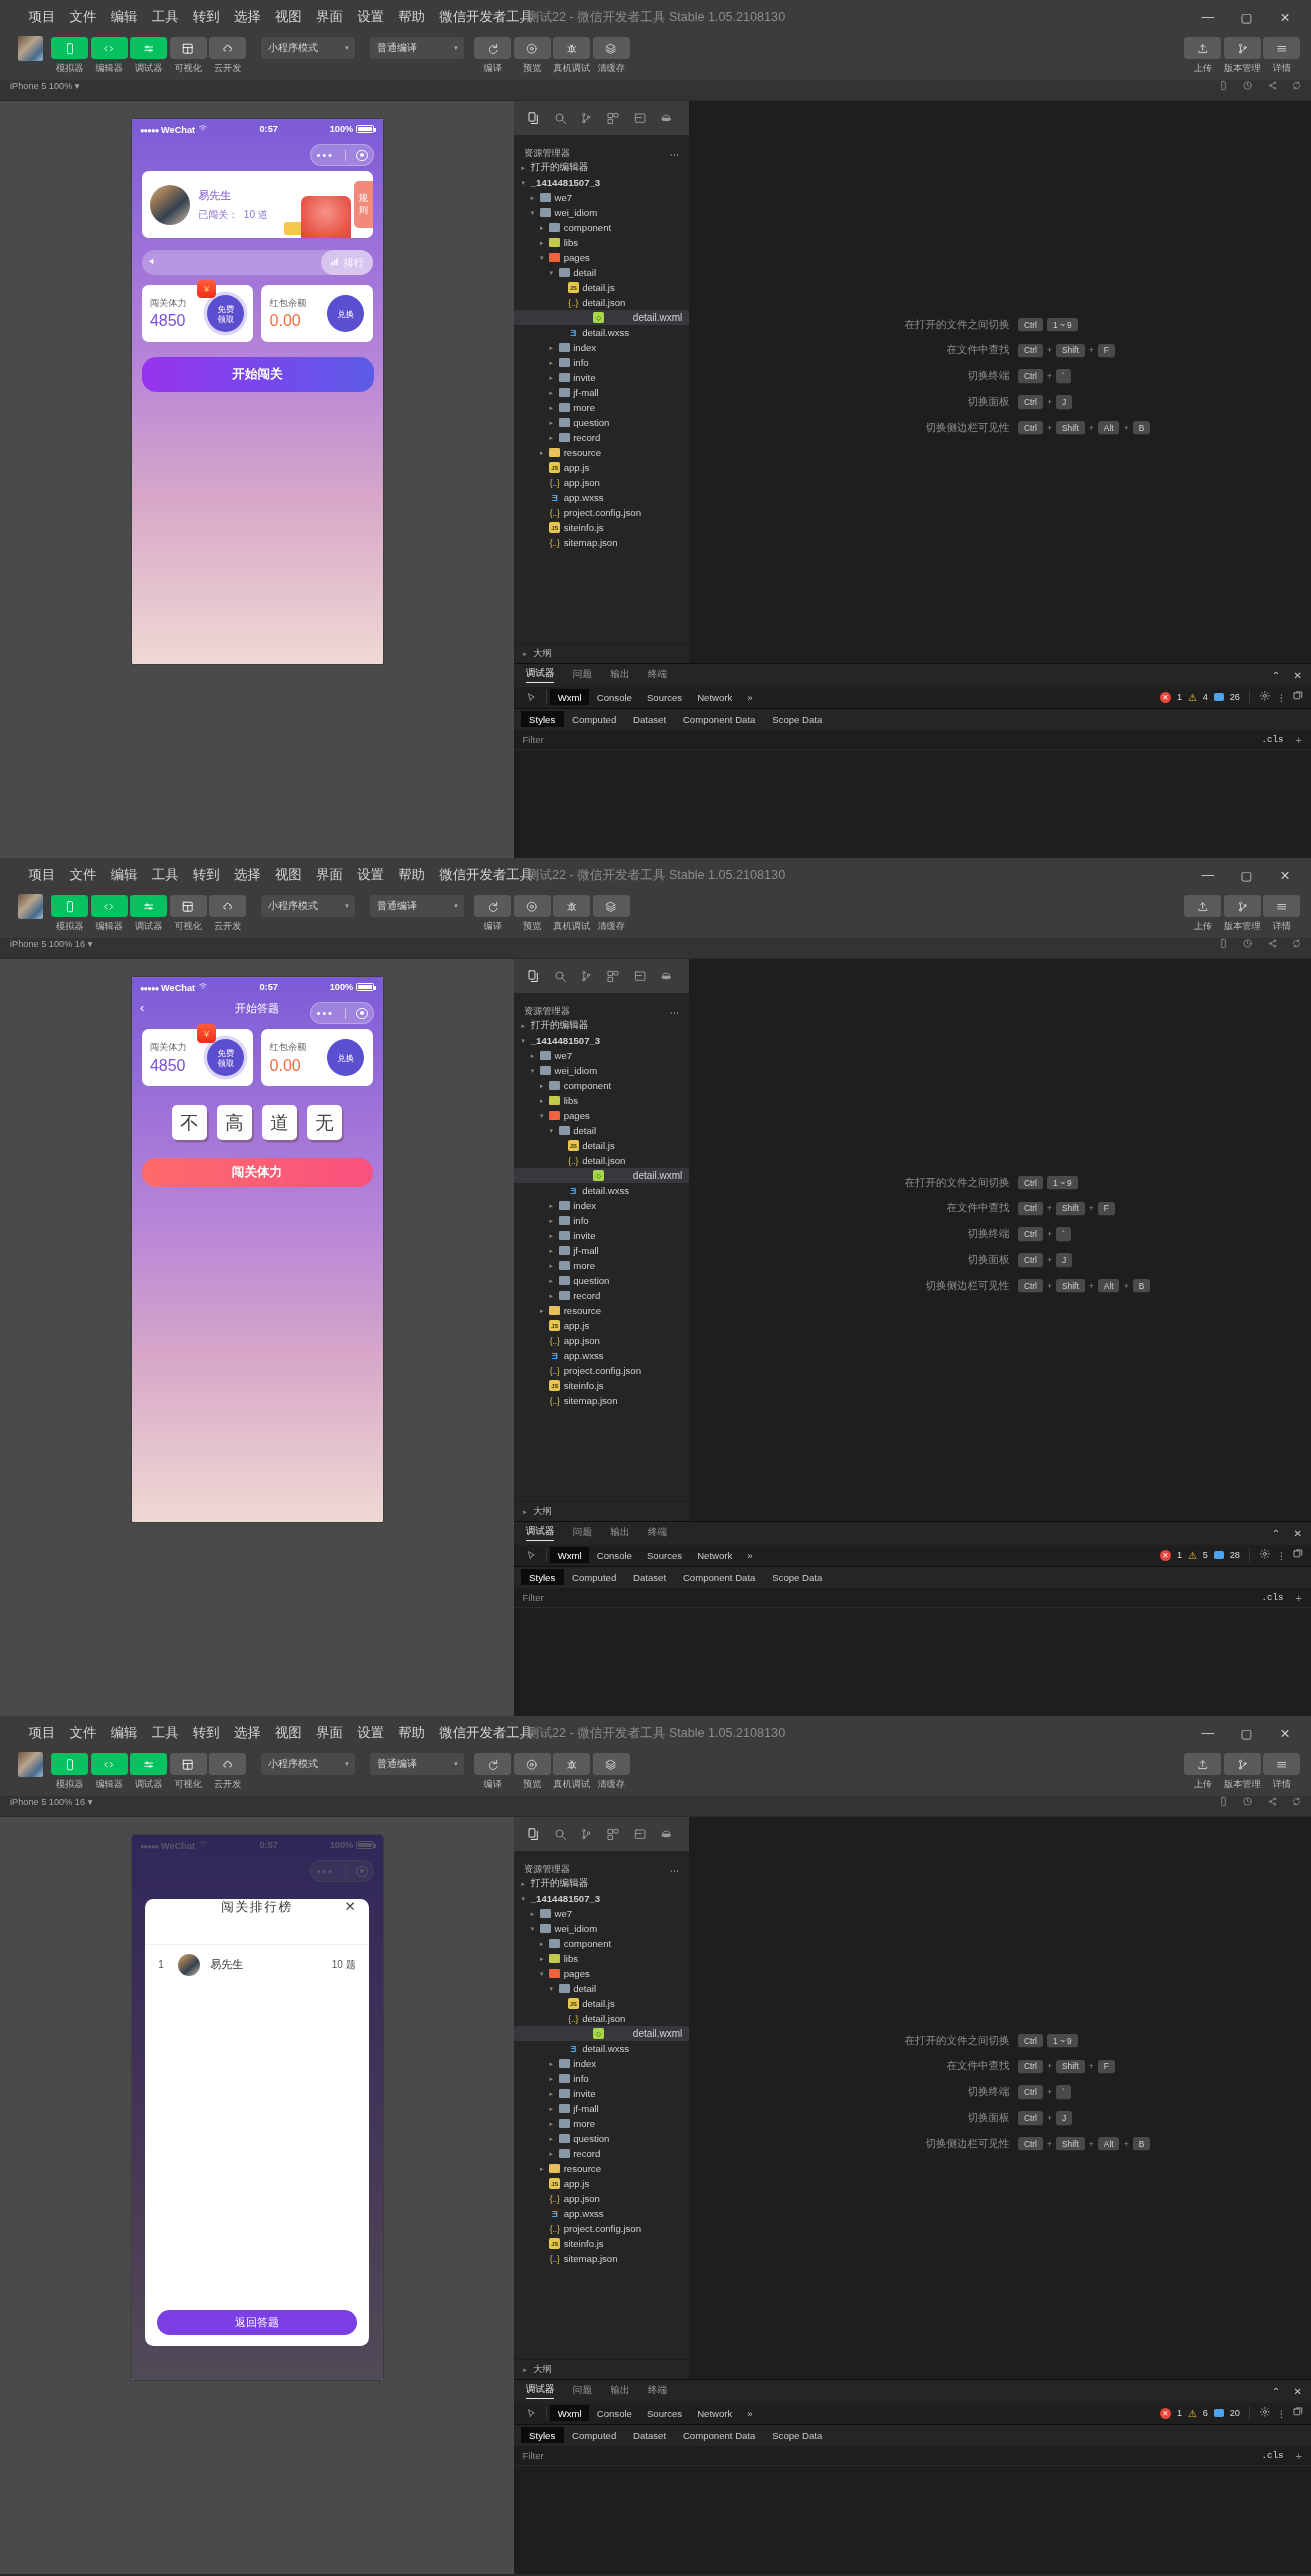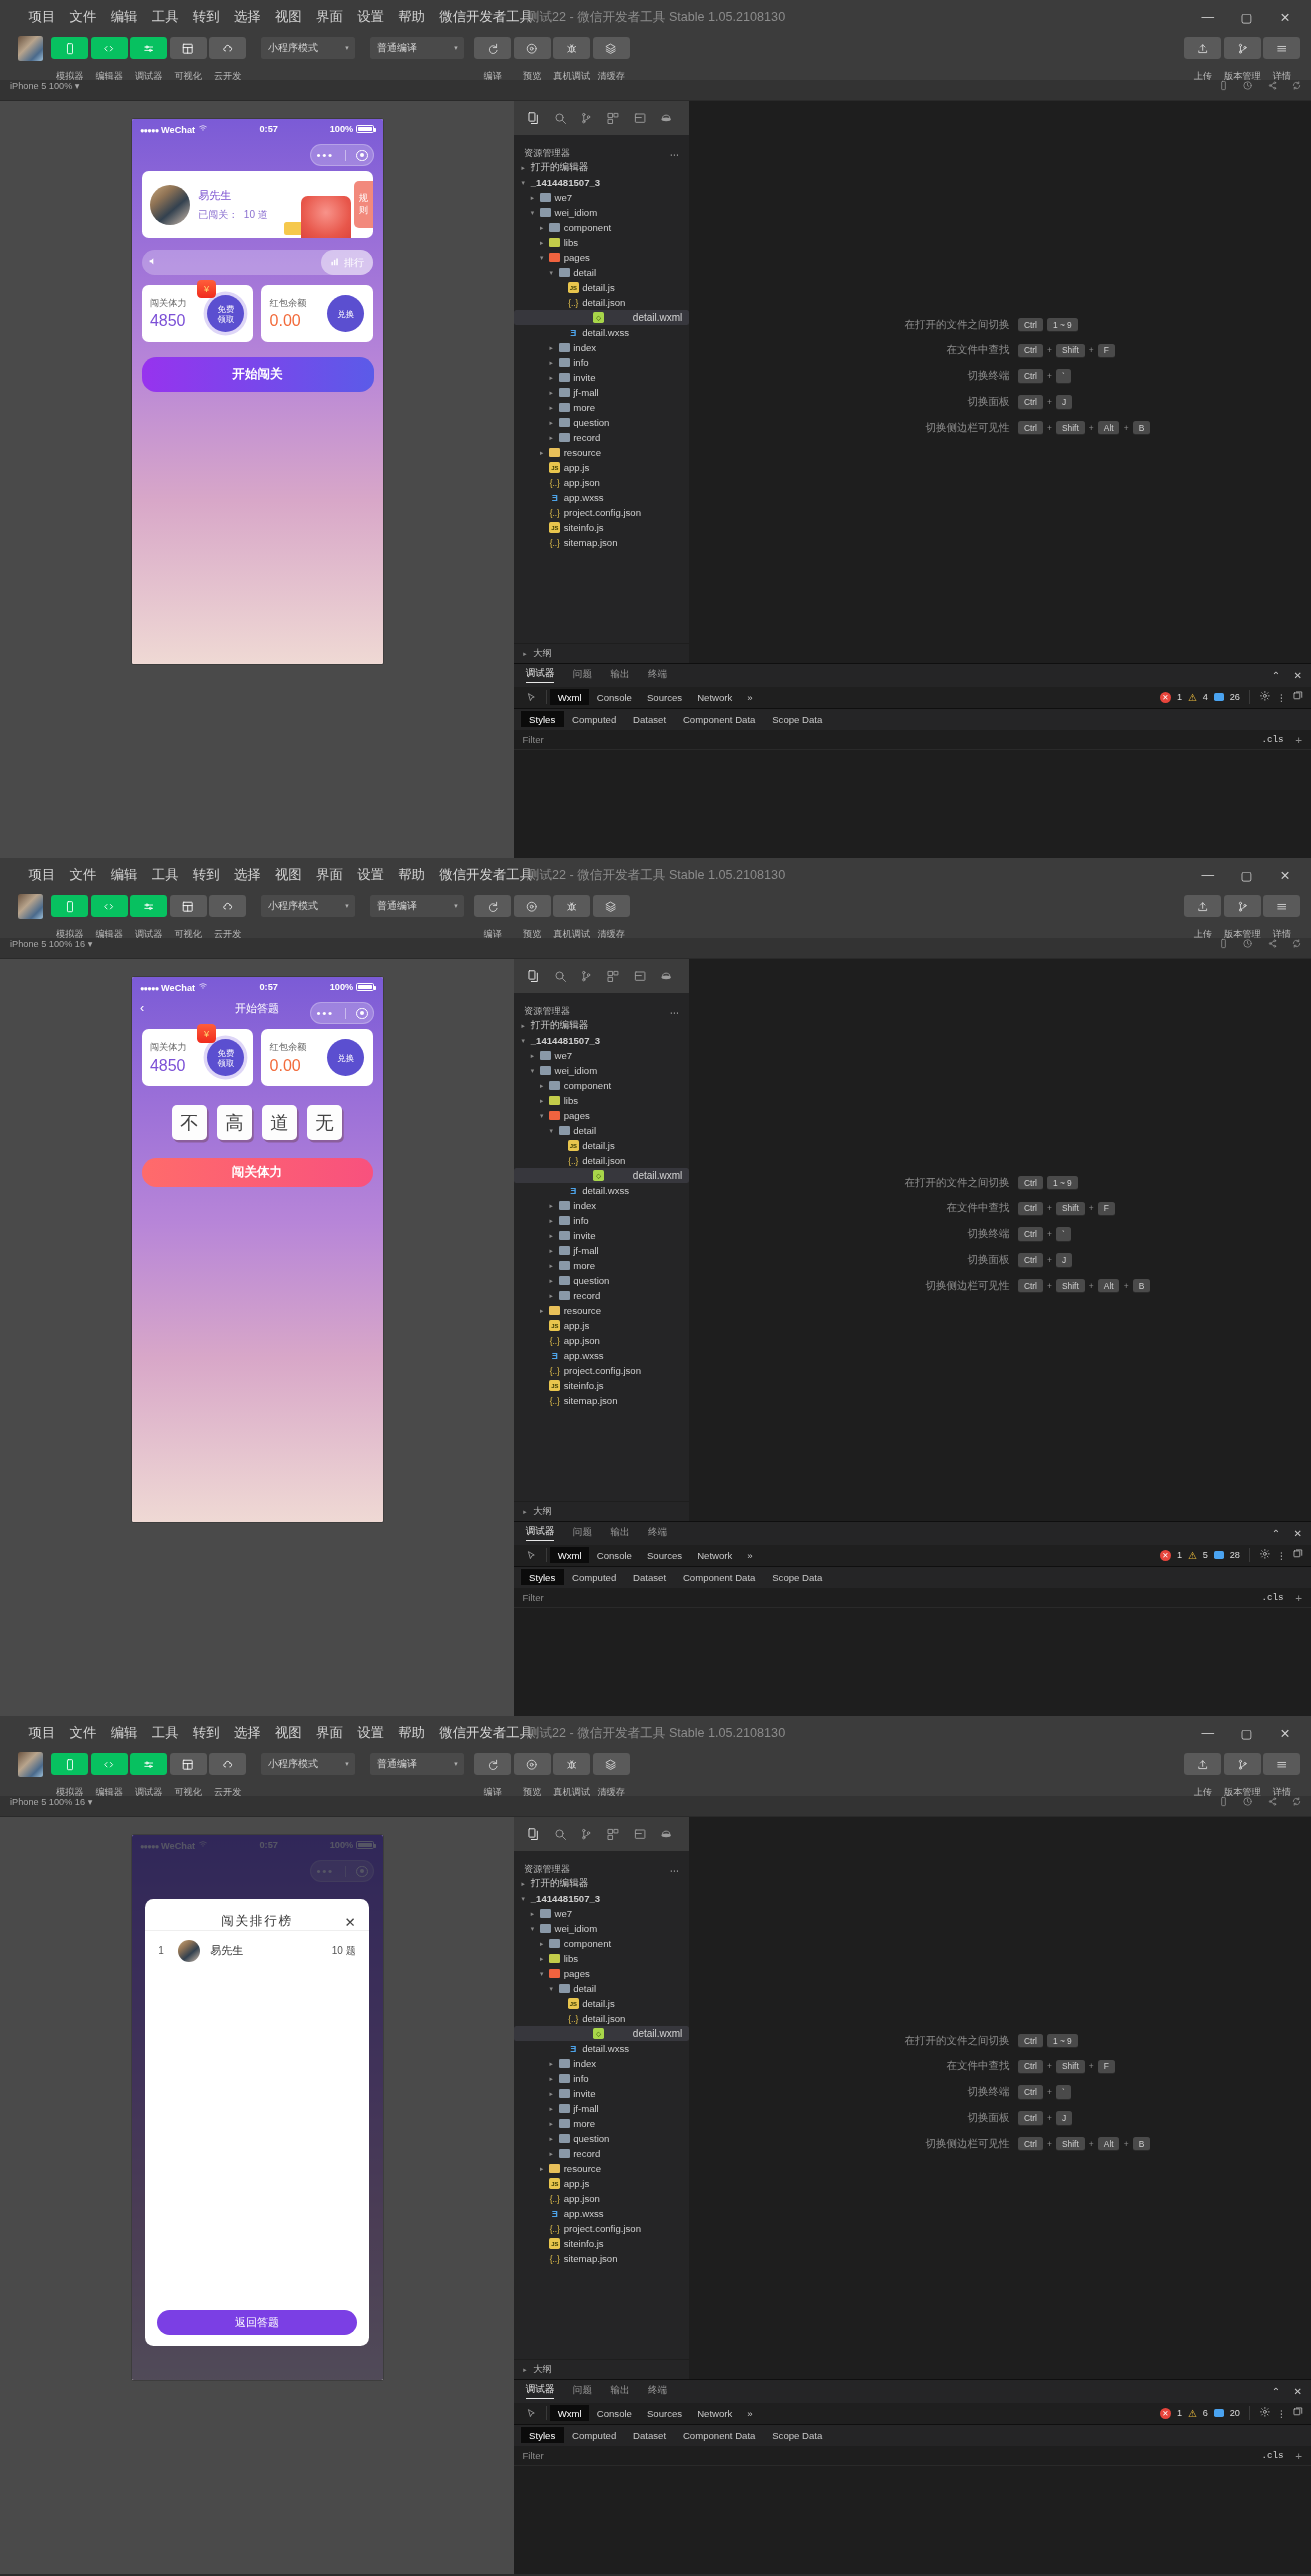--- a/index.html
+++ b/index.html
@@ -15,21 +15,21 @@
   .titlebar { height:34px; background:#3c3c3c; display:flex; align-items:center; position:relative; }
   .menu { display:flex; align-items:center; gap:14.3px; padding-left:28.5px; }
   .menu-item { color:#d4d4d4; font-size:13.4px; white-space:nowrap; cursor:default; }
   .win-title { position:absolute; left:0; right:0; text-align:center; color:#8c8c8c; font-size:12.6px; pointer-events:none;}
   .win-ctrls { position:absolute; right:8.4px; top:0; height:34px; display:flex; align-items:center; gap:1.7px; }
   .win-btn { width:37px; height:27px; display:flex; align-items:center; justify-content:center; color:#cfcfcf; font-size:12.6px; }
 
   
   .toolbar { height:46px; background:#3c3c3c; display:flex; align-items:flex-start; padding:3.4px 11.7px 0 11.7px; position:relative; }
   .tb-group { display:flex; align-items:flex-start; gap:2.5px; }
-  .tb-btn { width:37px; display:flex; flex-direction:column; align-items:center;gap:8px; }
+  .tb-btn { width:37px; display:flex; flex-direction:column; align-items:center; }
   .tb-ico { width:37px; height:22px; border-radius:3.4px; display:flex; align-items:center; justify-content:center; }
   .tb-ico.green { background:#07c160; }
   .tb-ico.grey { background:#5a5a5a; }
   .tb-ico.plain { background:transparent; }
   .tb-lbl { color:#b9b9b9; font-size:9.2px; margin-top:2.5px; white-space:nowrap; }
   .avatar { width:25px; height:25px; border-radius:2.5px; margin-top:0;
     background:linear-gradient(135deg,#6a5340 0%, #b8a48c 40%, #4a6a8c 75%, #9fc0d8 100%); }
   .sel { height:22px; min-width:94px; background:#4a4a4a; border-radius:2.5px; color:#d4d4d4;
     font-size:10px; display:flex; align-items:center; padding:0 6.7px; justify-content:space-between; }
   .sel .cv { font-size:6.7px; color:#b0b0b0; }
@@ -116,21 +116,21 @@
   .opt{width:35px;height:35px;background:#fdfdfd;border-radius:5px;display:flex;align-items:center;
        justify-content:center;font-size:18.4px;color:#444;box-shadow:1.7px 2.5px 0 #8b5f9c;}
   .helpbtn{margin:18.4px 10px 0 10px;height:28.5px;border-radius:14.3px;
      background:linear-gradient(90deg,#ff6b6b,#f8517e);color:#fff;display:flex;align-items:center;
      justify-content:center;font-size:12.6px;font-weight:bold;}
 
   
   .mask{position:absolute;inset:0;background:rgba(20,20,40,0.72);}
   .modal{position:absolute;left:13.4px;right:13.4px;top:64px;bottom:34px;background:#fff;border-radius:8.4px;
          display:flex;flex-direction:column;}
-  .modal-hd{height:32px;display:flex;align-items:flex-end;justify-content:center;position:relative;
+  .modal-hd{height:46px;display:flex;align-items:flex-start;justify-content:center;position:relative;
             border-bottom:0.8px solid #eee;color:#333;font-size:12.6px;letter-spacing:1.7px;}
   .modal-hd .x{position:absolute;right:11.7px;color:#444;font-size:13.4px;}
   .lb-row{display:flex;align-items:center;padding:8.4px 13.4px;gap:10px;}
   .lb-rank{color:#555;font-size:10px;width:10px;}
   .lb-av{width:22px;height:22px;border-radius:50%;
      background:linear-gradient(140deg,#c9a87c 0%,#8f7355 30%,#33414f 60%,#d6c2b0 100%);}
   .lb-name{color:#333;font-size:11px;flex:1;}
   .lb-score{color:#555;font-size:10px;}
   .backbtn{margin:auto 11.7px 11.7px 11.7px;height:25px;border-radius:12.6px;background:#7b3fe4;color:#fff;
      display:flex;align-items:center;justify-content:center;font-size:11px;}

